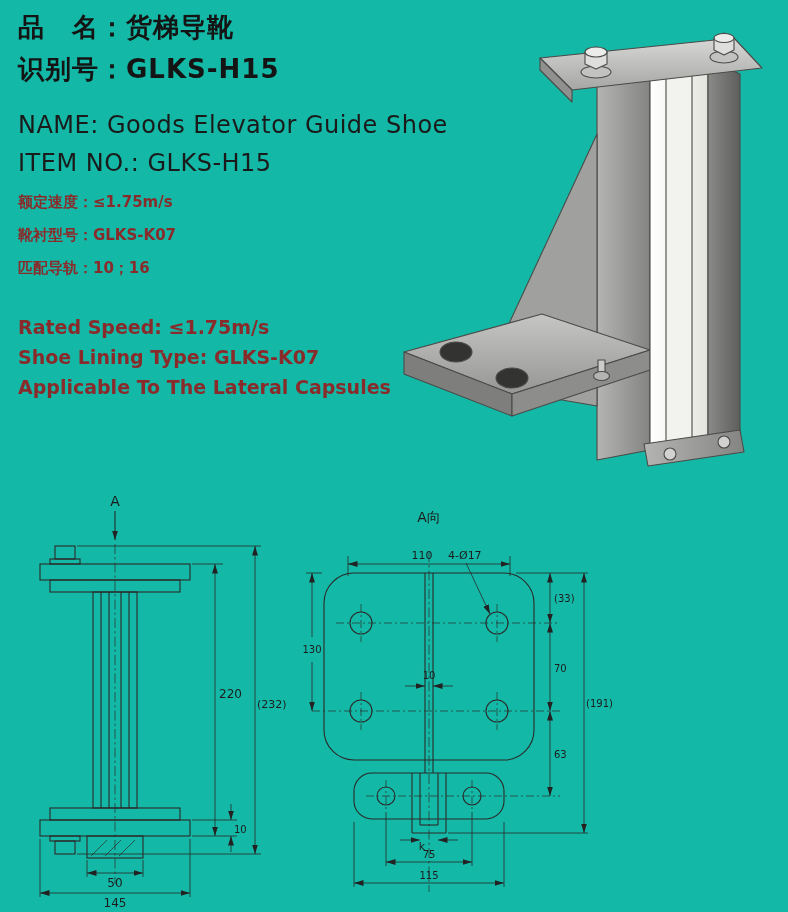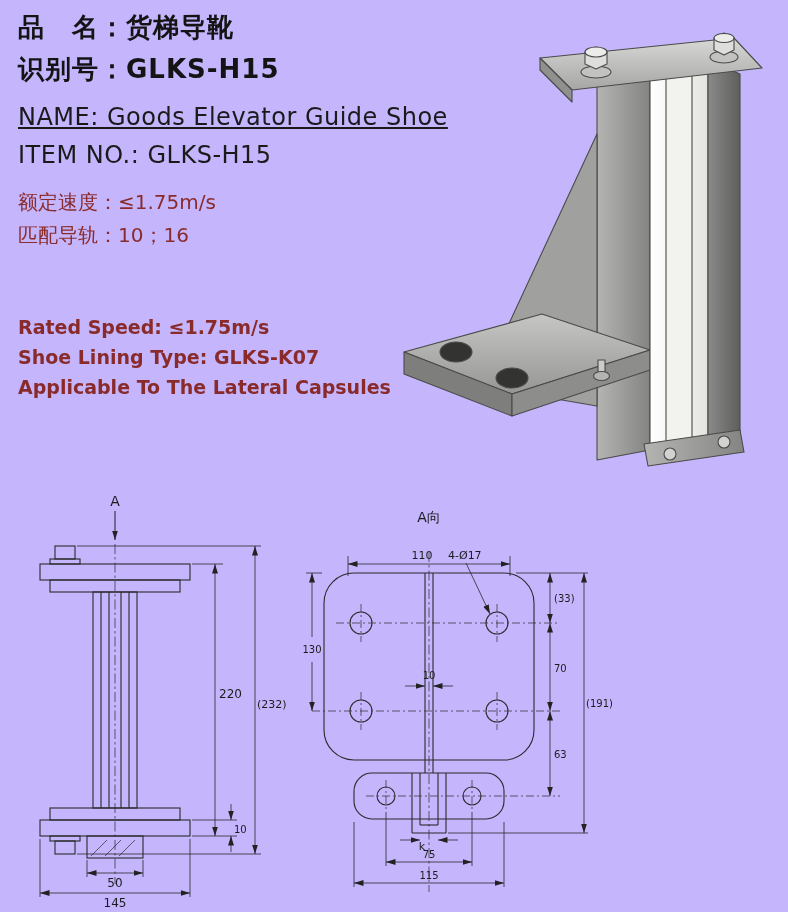--- a/index.html
+++ b/index.html
@@ -1,26 +1,26 @@
 <!DOCTYPE html>
 <html><head>
 <meta charset="utf-8">
 <style>
   html,body { margin:0; padding:0; background:#ffffff; }
   .page {
-    position:relative; width:788px; height:912px; background:#c4b5fd;
+    position:relative; width:788px; height:912px; background:#14b8a6;
     font-family:"DejaVu Sans","Liberation Sans",sans-serif; overflow:hidden;
   }
   .header { position:absolute; left:18px; top:6px; }
   .cn.big { font-size:26px; font-weight:bold; color:#141414; line-height:42px; letter-spacing:1px; }
   .en { font-size:24px; color:#1a1a1a; line-height:38px; letter-spacing:0.5px; }
-  .en.first { margin-top:8px;text-decoration:underline; }
+  .en.first { margin-top:16px; }
   .specs { position:absolute; left:18px; }
   .cnspecs { top:186px; }
-  .cnspecs .sline { font-size:20px; color:#8a2b2b; line-height:33px; }
+  .cnspecs .sline { font-size:15px; color:#8a2b2b; line-height:33px;font-weight:bold; }
   .enspecs { top:312px; }
   .enspecs .sline { font-size:19px; color:#8a2b2b; line-height:30px;font-weight:bold; }
   .dwg { position:absolute; }
   .geo line, .geo rect, .geo circle { stroke:#2a2a2a; stroke-width:1.1; fill:none; }
   .geo line.h { stroke-width:0.7; }
   .dim line { stroke:#2a2a2a; stroke-width:0.8; fill:none; }
   line.cl { stroke:#2a2a2a; stroke-width:0.7; stroke-dasharray:10 3 2.5 3; fill:none; }
   line.chx { stroke:#2a2a2a; stroke-width:0.7; stroke-dasharray:8 3 2 3; fill:none; }
   text.d { fill:#1c1c1c; font-family:"DejaVu Sans","Liberation Sans",sans-serif; }
   .photo polygon, .photo rect, .photo ellipse, .photo circle {
@@ -34,20 +34,21 @@
 
   <div class="header">
     <div class="cn big">品　名：货梯导靴</div>
     <div class="cn big">识别号：GLKS-H15</div>
     <div class="en first">NAME: Goods Elevator Guide Shoe</div>
     <div class="en">ITEM NO.: GLKS-H15</div>
   </div>
 
   <div class="specs cnspecs">
     <div class="sline">额定速度：≤1.75m/s</div>
+    <div class="sline">靴衬型号：GLKS-K07</div>
     <div class="sline">匹配导轨：10；16</div>
   </div>
 
   <div class="specs enspecs">
     <div class="sline">Rated Speed: ≤1.75m/s</div>
     <div class="sline">Shoe Lining Type: GLKS-K07</div>
     <div class="sline">Applicable To The Lateral Capsules</div>
   </div>
 
   <svg class="photo dwg" style="left:392px;top:14px" width="385" height="458" viewBox="0 0 385 458">

